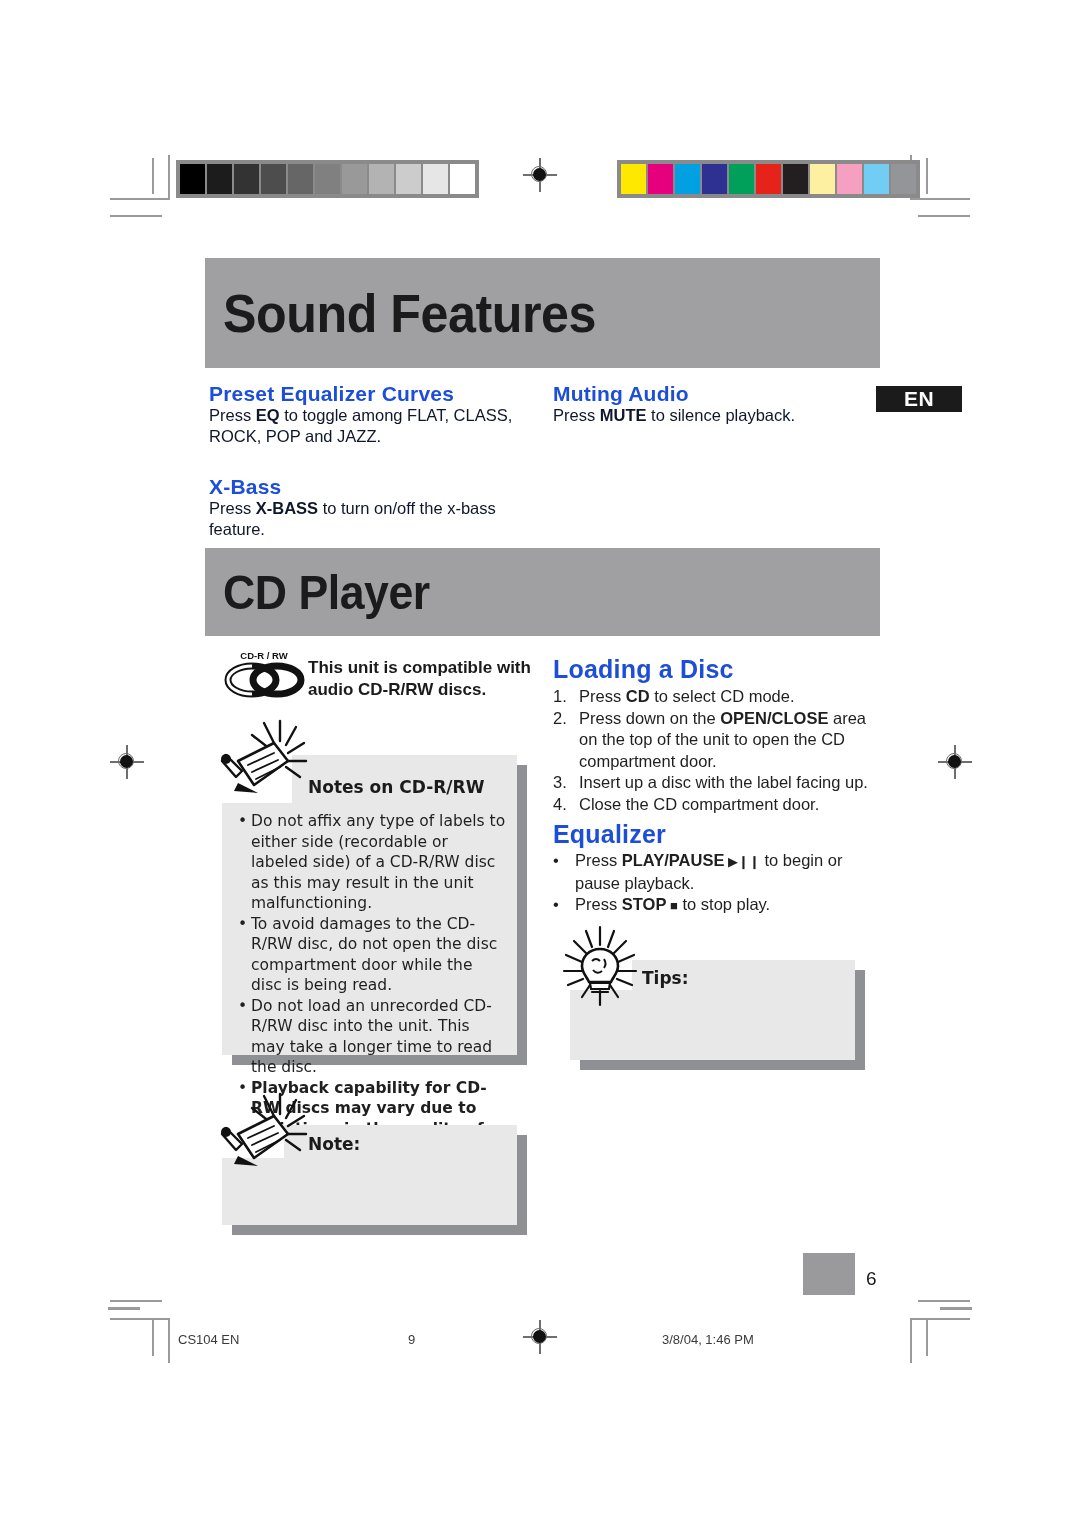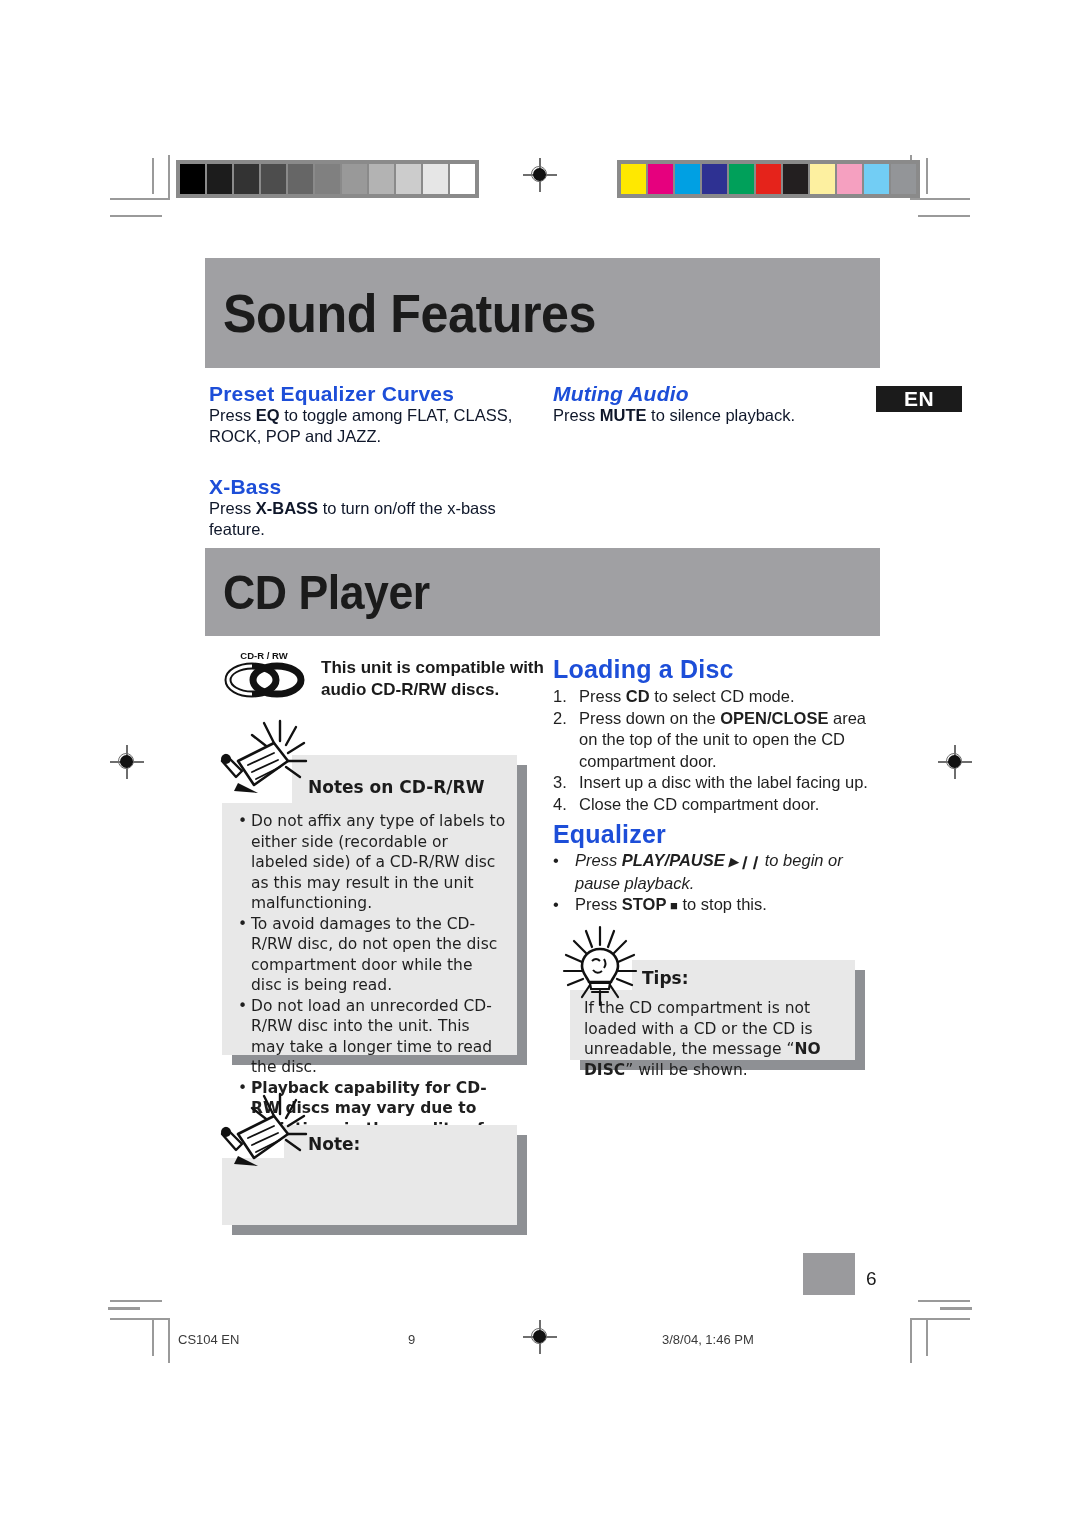--- a/index.html
+++ b/index.html
@@ -278,21 +278,21 @@
 <div class="sec-head" style="left:209px; top:382px;">Preset Equalizer Curves</div>
 <div class="body-text" style="left:209px; top:405px; width:320px;">
   <span>Press </span><b>EQ</b><span> to toggle among FLAT, CLASS, ROCK, POP and JAZZ.</span>
 </div>
 
 <div class="sec-head" style="left:209px; top:475px;">X-Bass</div>
 <div class="body-text" style="left:209px; top:498px; width:330px;">
   <span>Press </span><b>X-BASS</b><span> to turn on/off the x-bass feature.</span>
 </div>
 
-<div class="sec-head" style="left:553px; top:382px;font-style:italic;">Muting Audio</div>
+<div class="sec-head" style="left:553px; top:382px;">Muting Audio</div>
 <div class="body-text" style="left:553px; top:405px; width:320px;">
   <span>Press </span><b>MUTE</b><span> to silence playback.</span>
 </div>
 
 <div class="lang-tab" style="left:876px; top:386px; width:86px; height:26px;">
   <span>EN</span>
 </div>
 
 <div class="banner" style="left:205px; top:548px; width:675px; height:88px;">
   <div class="banner-title" style="font-size:48px; margin-left:18px;">CD Player</div>
@@ -301,21 +301,21 @@
 <div class="icon-box" style="left:222px; top:648px; width:85px; height:52px;">
   <svg width="85" height="52" viewBox="0 0 85 52">
     <text x="42" y="11" font-family="Liberation Sans, sans-serif" font-size="9.5" font-weight="bold" text-anchor="middle" fill="#111">CD-R / RW</text>
     <g fill="none" stroke="#111" stroke-width="7">
       <ellipse cx="30" cy="32" rx="24" ry="14"></ellipse>
       <ellipse cx="55" cy="32" rx="24" ry="14"></ellipse>
     </g>
     <path d="M 30 18 A 24 14 0 0 0 30 46" fill="none" stroke="#fff" stroke-width="3"></path>
   </svg>
 </div>
-<div class="compat-text" style="left:308px; top:657px; width:230px;margin-left:13px;">
+<div class="compat-text" style="left:308px; top:657px; width:230px;">
   <div>This unit is compatible with</div>
   <div>audio CD-R/RW discs.</div>
 </div>
 
 <div class="callout" style="left:222px; top:755px; width:295px; height:300px;">
   <div class="shadow"></div>
   <div class="panel"></div>
   <div class="notch" style="width:70px; height:48px;"></div>
   <div class="ctitle" style="left:86px; top:22px;">Notes on CD-R/RW</div>
   <div class="ctext" id="notes-bullets" style="left:16px; top:56px; width:268px;">
@@ -406,36 +406,33 @@
     <div class="li">
       <span class="marker">4.</span>
       <span class="content"><span>Close the CD compartment door.</span><b></b><span></span></span>
     </div>
   </div>
 
 <div class="sec-head" style="left:553px; top:820px; font-size:25px;">Equalizer</div>
 <div class="bullet-list" id="playback-items" style="left:553px; top:850px; width:320px;">
     <div class="li">
       <span class="marker">•</span>
-      <span style="flex: 1 1 0%; font-style: italic;"><span>Press </span><b>PLAY/PAUSE</b><span class="glyph"> ▶❙❙</span><span> to begin or pause playback.</span></span>
+      <span style="flex: 1 1 0%;"><span>Press </span><b>PLAY/PAUSE</b><span class="glyph"> ▶❙❙</span><span> to begin or pause playback.</span></span>
     </div>
     <div class="li">
       <span class="marker">•</span>
-      <span style="flex: 1 1 0%;"><span>Press </span><b>STOP</b><span class="glyph"> ■</span><span> to stop this.</span></span>
+      <span style="flex: 1 1 0%;"><span>Press </span><b>STOP</b><span class="glyph"> ■</span><span> to stop play.</span></span>
     </div>
   </div>
 
 <div class="callout" style="left:570px; top:960px; width:285px; height:100px;">
   <div class="shadow"></div>
   <div class="panel"></div>
   <div class="notch" style="width:62px; height:30px;"></div>
   <div class="ctitle" style="left:72px; top:8px;">Tips:</div>
-  <div class="ctext" style="left:14px; top:38px; width:262px;">
-    <span>If the CD compartment is not loaded with a CD or the CD is unreadable, the message “</span><b>NO DISC</b><span>” will be shown.</span>
-  </div>
 </div>
 <div class="icon-box" style="left:556px; top:925px; width:88px; height:82px;">
   <svg width="88" height="82" viewBox="0 0 88 82">
     <g stroke="#111" stroke-width="2.2" stroke-linecap="round">
       <line x1="44" y1="2" x2="44" y2="20"></line>
       <line x1="30" y1="6" x2="36" y2="22"></line>
       <line x1="58" y1="6" x2="52" y2="22"></line>
       <line x1="18" y1="16" x2="30" y2="28"></line>
       <line x1="70" y1="16" x2="58" y2="28"></line>
       <line x1="10" y1="30" x2="26" y2="37"></line>

